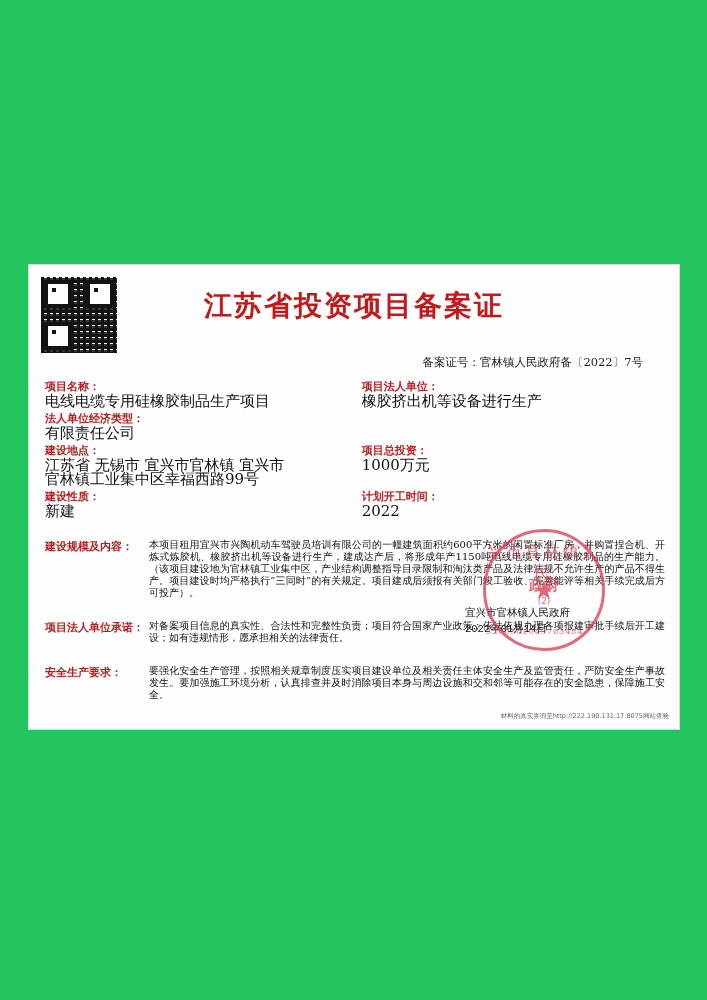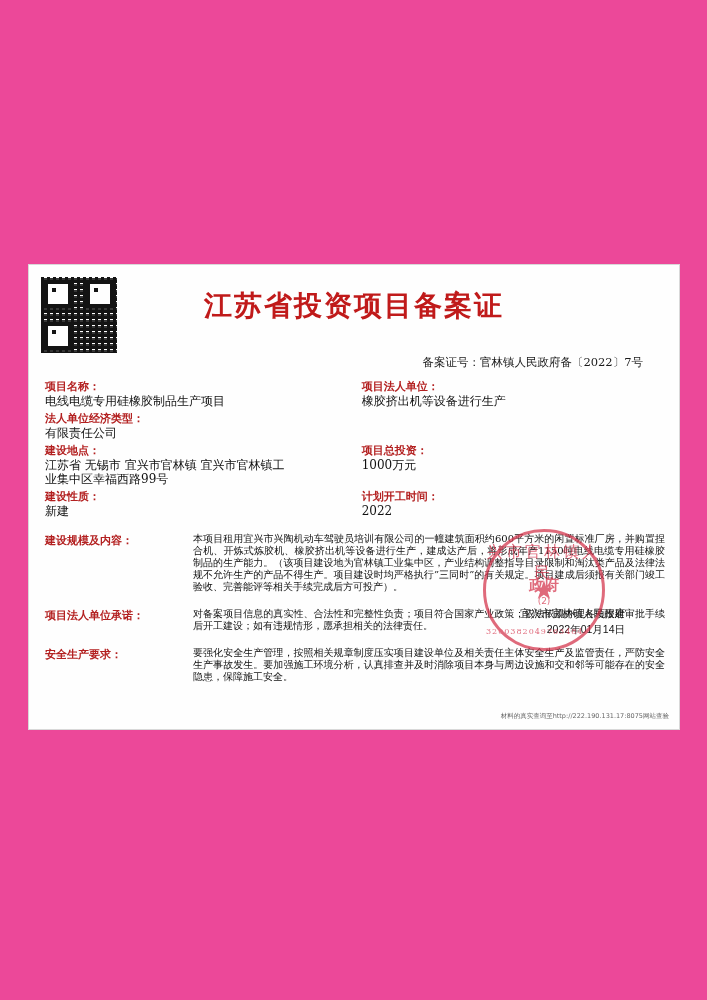--- a/index.html
+++ b/index.html
@@ -12,21 +12,21 @@
     height: 1000px;
     font-family: "DejaVu Sans", "Liberation Sans", sans-serif;
     position: relative;
     overflow: hidden;
   }
   .page {
     position: absolute;
     left: 0; top: 0;
     width: 707px;
     height: 1000px;
-    background: #ec4899;
+    background: #22c55e;
   }
   
   .cert {
     position: absolute;
     left: 28px;
     top: 264px;
     width: 652px;
     height: 466px;
     background: #fefefe;
     border: 1px solid #d8d8d8;
@@ -110,36 +110,35 @@
     color: #b32020;
     font-size: 11px;
     font-weight: bold;
     font-family: "DejaVu Sans", "Liberation Sans", sans-serif;
     white-space: nowrap;
     line-height: 14px;
     padding-top: 1px;
   }
   .val {
     color: #111;
-    font-size: 12px;
+    font-size: 15px;
     line-height: 14px;
     font-family: "DejaVu Serif", "Liberation Serif", serif;
   }
   .left-pair { width: 334px; flex-direction: column; }
   .left-pair .lab { width: 82px; text-align: justify; }
   .left-pair .val { width: 244px; }
   .right-pair { width: 320px; flex-direction: column; }
   .right-pair .lab { width: 96px; }
   .right-pair .val { width: 216px; }
 
   .block {
     display: flex;
     padding: 0 14px 0 16px;
-    margin-top: 15px;
-    gap: 44px;
+    margin-top: 21px;
   }
   .block .lab { width: 104px; }
   .block .val {
     flex: 1;
     text-align: justify;
     line-height: 12px;
     font-size: 10px;
   }
   .block.wide .lab { width: 104px; }
 
@@ -150,24 +149,24 @@
     font-size: 6.5px;
     color: #666;
     font-family: "DejaVu Sans", "Liberation Sans", sans-serif;
   }
 
   .signature {
     position: absolute;
     right: 54px;
     bottom: 92px;
     width: 160px;
-    text-align: right;
+    text-align: left;
     font-size: 10.5px;
     color: #111;
-    font-family: Liberation Sans, sans-serif;
+    font-family: Liberation Mono, monospace;
     line-height: 16px;
   }
 
   .seal {
     position: absolute;
     right: 74px;
     bottom: 78px;
     width: 116px;
     height: 116px;
     border: 3px solid #d4324a;

